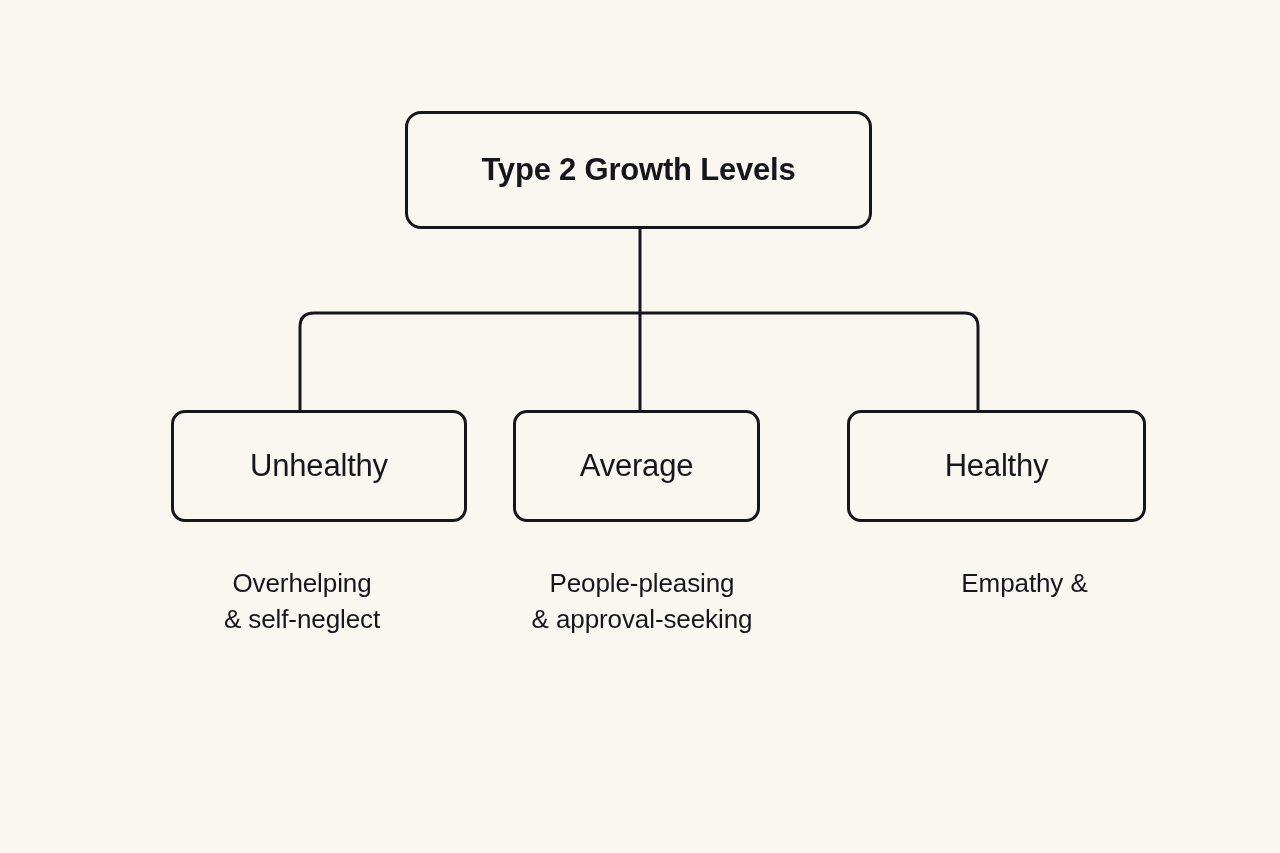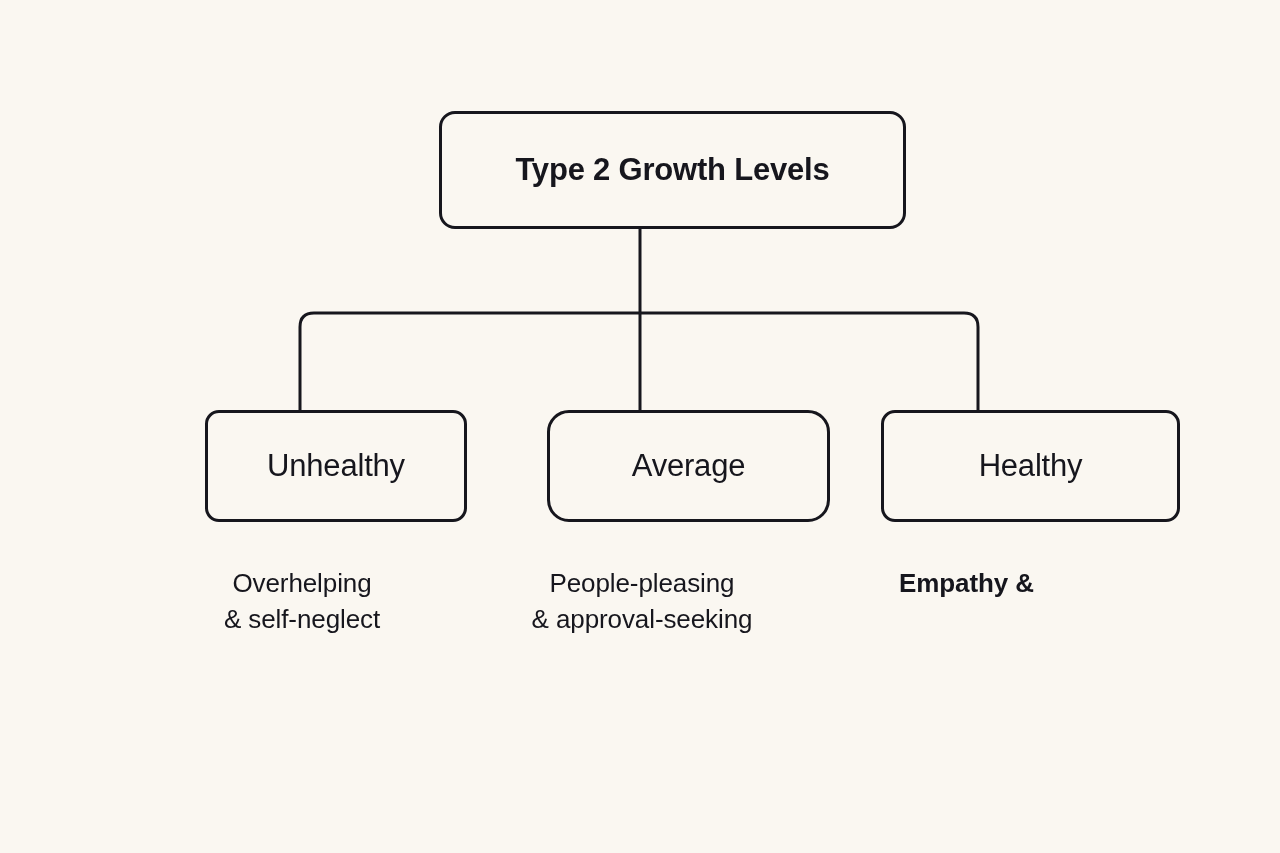--- a/index.html
+++ b/index.html
@@ -30,21 +30,20 @@
   .node-box {
     position: absolute;
     box-sizing: border-box;
     border: 3px solid #16161d;
     border-radius: 14px;
     background: #faf7f1;
     display: flex;
     align-items: center;
     justify-content: center;
     text-align: center;
-    margin-left: 34px;
   }
   .node-label {
     color: #16161d;
     letter-spacing: -0.2px;
     line-height: 1.1;
     white-space: nowrap;
   }
   #root-node {
     left: 405px;
     top: 111px;
@@ -53,40 +52,40 @@
     border-radius: 16px;
   }
   #root-node .node-label {
     font-size: 31px;
     font-weight: 700;
   }
   .level-node {
     top: 410px;
     height: 112px;
   }
-  #node-unhealthy { left: 171px; width: 262px; }
-  #node-average   { left: 513px; width: 283px; border-radius: 22px; }
+  #node-unhealthy { left: 171px; width: 296px; }
+  #node-average   { left: 513px; width: 247px; }
   #node-healthy   { left: 847px; width: 299px; }
   .level-node .node-label {
     font-size: 31px;
     font-weight: 400;
   }
   .caption {
     position: absolute;
     top: 566px;
     text-align: center;
     color: #16161d;
     font-size: 26px;
     font-weight: 400;
     line-height: 1.38;
     letter-spacing: -0.1px;
   }
   #caption-unhealthy { left: 151px; width: 302px; }
   #caption-average   { left: 482px; width: 320px; }
-  #caption-healthy   { left: 814px; width: 305px; font-weight: bold; }
+  #caption-healthy   { left: 872px; width: 305px; }
   .caption-line { display: block; }
 </style>
 </head>
 <body>
 
 <div id="diagram-root">
 
   <svg class="connector-layer" viewBox="0 0 1280 853">
     <g fill="none" stroke="#16161d" stroke-width="3" stroke-linecap="butt">
       <path d="M 640 229 L 640 313"></path>

